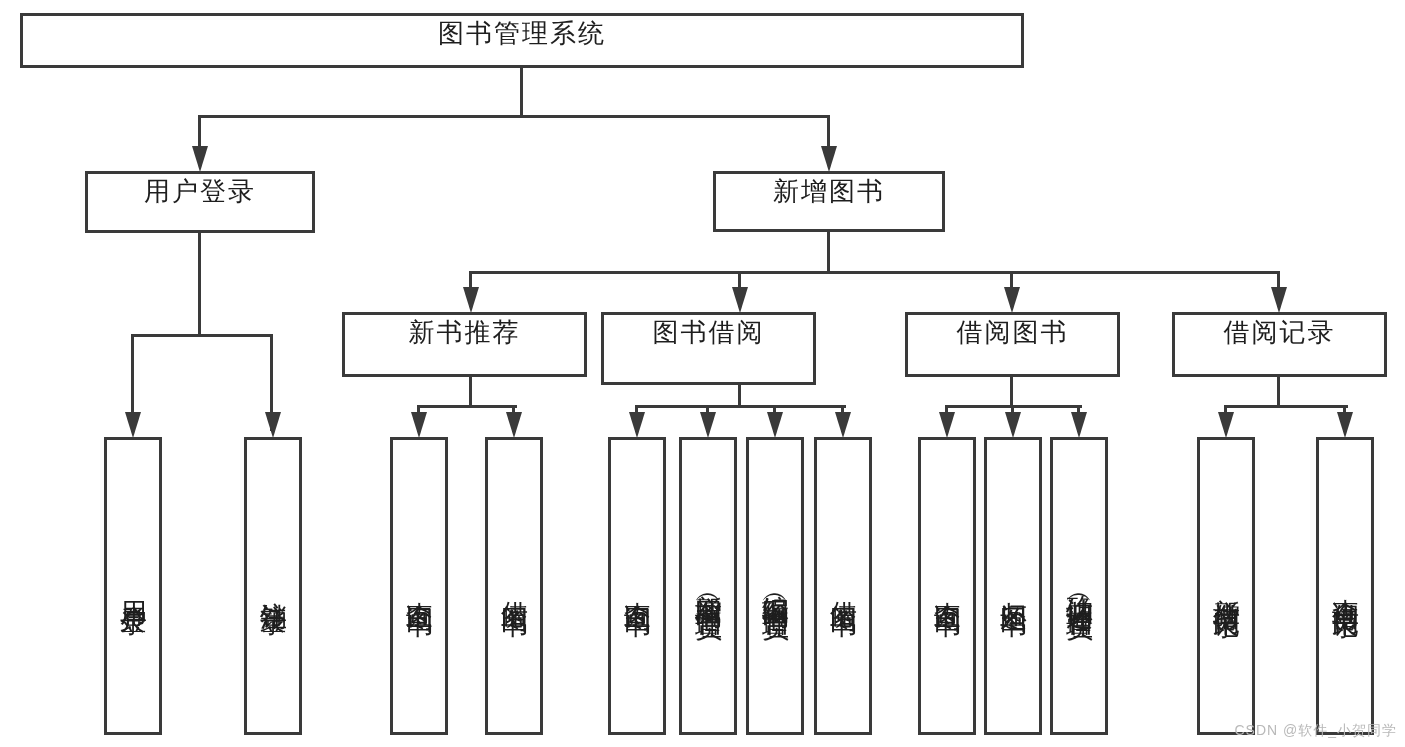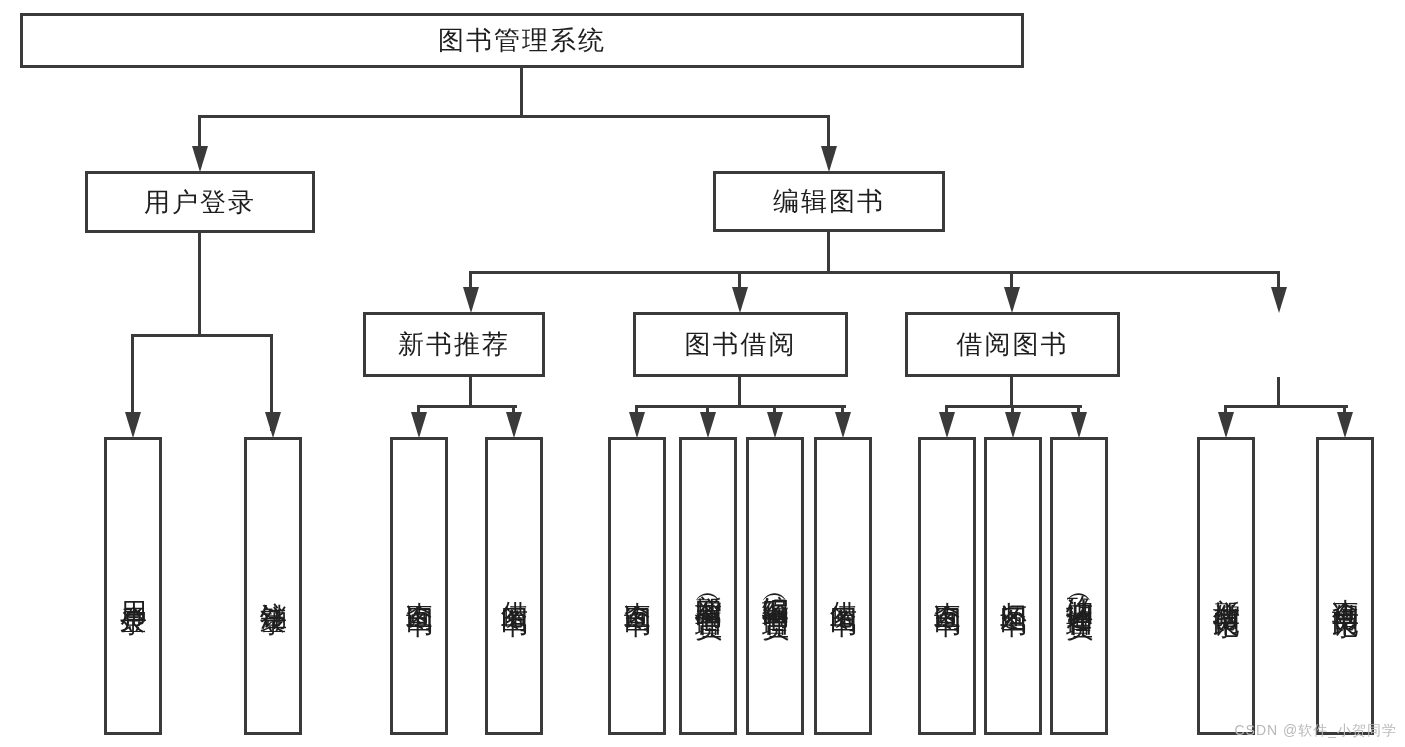--- a/index.html
+++ b/index.html
@@ -15,21 +15,21 @@
     width:1405px;height:747px;
     background:#ffffff;
     overflow:hidden;
   }
   
   .node{
     position:absolute;
     box-sizing:border-box;
     background:var(--fill);
     border:3px solid var(--line);
-    display:flex;align-items:center;justify-content:center;
+    display:flex;justify-content:center;
     color:var(--text);
     font-size:26px;
     letter-spacing:2px;
     white-space:nowrap;
     font-family:Liberation Mono, monospace;
   }
   .leaf{
     position:absolute;
     box-sizing:border-box;
     background:var(--fill);
@@ -129,32 +129,35 @@
   <div class="ar" style="left:1337px;top:412px"></div>
 
   <div class="node" style="left:20px;top:13px;width:1004px;height:55px">
     <span>图书管理系统</span>
   </div>
 
   <div class="node" style="left:85px;top:171px;width:230px;height:62px">
     <span>用户登录</span>
   </div>
   <div class="node" style="left:713px;top:171px;width:232px;height:61px">
-    <span>编辑图书</span>
-  </div>
-
-  <div class="node" style="left:363px;top:312px;width:182px;height:65px">
+    <span>新增图书</span>
+  </div>
+
+  <div class="node" style="left:342px;top:312px;width:245px;height:65px">
     <span>新书推荐</span>
   </div>
-  <div class="node" style="left:633px;top:312px;width:215px;height:65px">
+  <div class="node" style="left:601px;top:312px;width:215px;height:73px">
     <span>图书借阅</span>
   </div>
   <div class="node" style="left:905px;top:312px;width:215px;height:65px">
     <span>借阅图书</span>
   </div>
+  <div class="node" style="left:1172px;top:312px;width:215px;height:65px">
+    <span>借阅记录</span>
+  </div>
 
   <div class="leaf" style="left:104px;top:437px;width:58px;height:298px">
     <span>用户登录</span>
   </div>
   <div class="leaf" style="left:244px;top:437px;width:58px;height:298px">
     <span>注销登录</span>
   </div>
 
   <div class="leaf" style="left:390px;top:437px;width:58px;height:298px">
     <span>查询图书</span>

